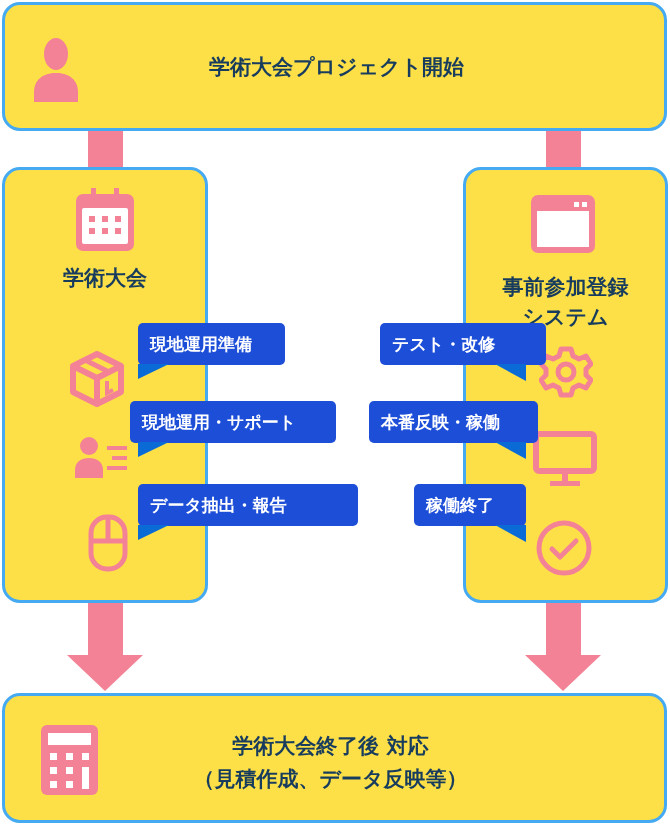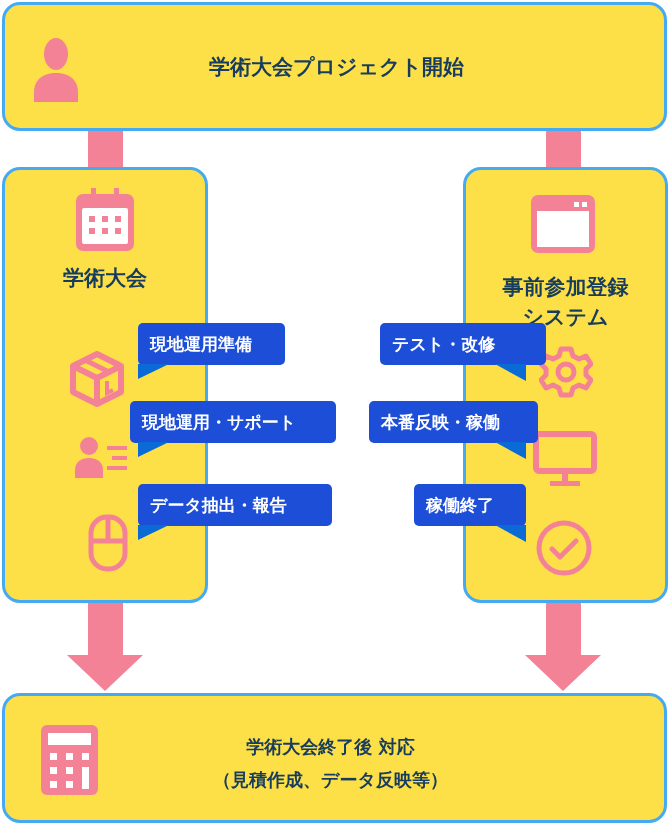--- a/index.html
+++ b/index.html
@@ -109,21 +109,21 @@
 <div class="bubble" style="left:138px; top:323px; width:147px;">現地運用準備</div>
 <svg class="tail" style="left:138px; top:364px;" width="32" height="16" viewBox="0 0 32 16">
     <polygon points="0,0 31,0 0,15" fill="#0b6bd6"></polygon>
   </svg>
 
 <div class="bubble" style="left:130px; top:401px; width:206px;">現地運用・サポート</div>
 <svg class="tail" style="left:138px; top:442px;" width="32" height="16" viewBox="0 0 32 16">
     <polygon points="0,0 31,0 0,15" fill="#0b6bd6"></polygon>
   </svg>
 
-<div class="bubble" style="left:138px; top:484px; width:194px;">データ抽出・報告</div>
+<div class="bubble" style="left:138px; top:484px; width:220px;">データ抽出・報告</div>
 <svg class="tail" style="left:138px; top:525px;" width="32" height="16" viewBox="0 0 32 16">
     <polygon points="0,0 31,0 0,15" fill="#0b6bd6"></polygon>
   </svg>
 
 <div class="bubble" style="left:380px; top:323px; width:166px;">テスト・改修</div>
 <svg class="tail" style="left:495px; top:364px;" width="32" height="18" viewBox="0 0 32 18">
     <polygon points="0,0 31,0 31,17" fill="#0b6bd6"></polygon>
   </svg>
 
 <div class="bubble" style="left:357px; top:401px; width:169px;margin-left:12px;">本番反映・稼働</div>
@@ -142,17 +142,17 @@
     <rect x="7" y="8" width="43" height="12" fill="#fff"></rect>
     <rect x="9" y="28" width="7" height="7" fill="#fff"></rect>
     <rect x="25" y="28" width="7" height="7" fill="#fff"></rect>
     <rect x="41" y="28" width="7" height="7" fill="#fff"></rect>
     <rect x="9" y="42" width="7" height="7" fill="#fff"></rect>
     <rect x="25" y="42" width="7" height="7" fill="#fff"></rect>
     <rect x="41" y="42" width="7" height="22" fill="#fff"></rect>
     <rect x="9" y="56" width="7" height="7" fill="#fff"></rect>
     <rect x="25" y="56" width="7" height="7" fill="#fff"></rect>
   </svg>
-  <div class="title" style="left:0; right:8px; top:34px; font-size:18px; line-height:33px; ">
+  <div class="title" style="left:0; right:8px; top:34px; font-size:21px; line-height:33px; ">
     <div>学術大会終了後 対応</div>
     <div>（見積作成、データ反映等）</div>
   </div>
 </div>
 
 </body></html>

